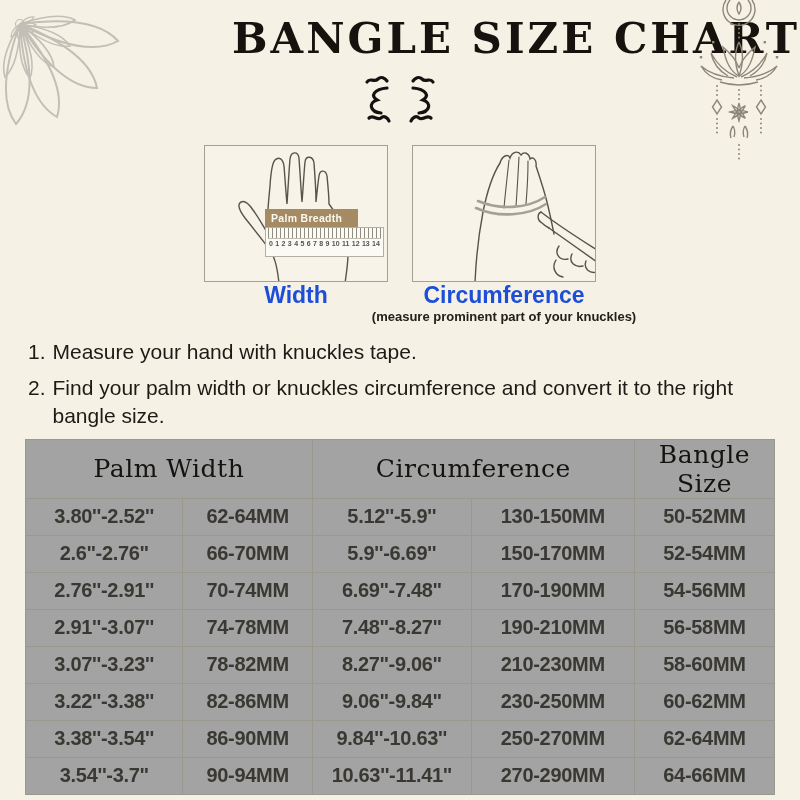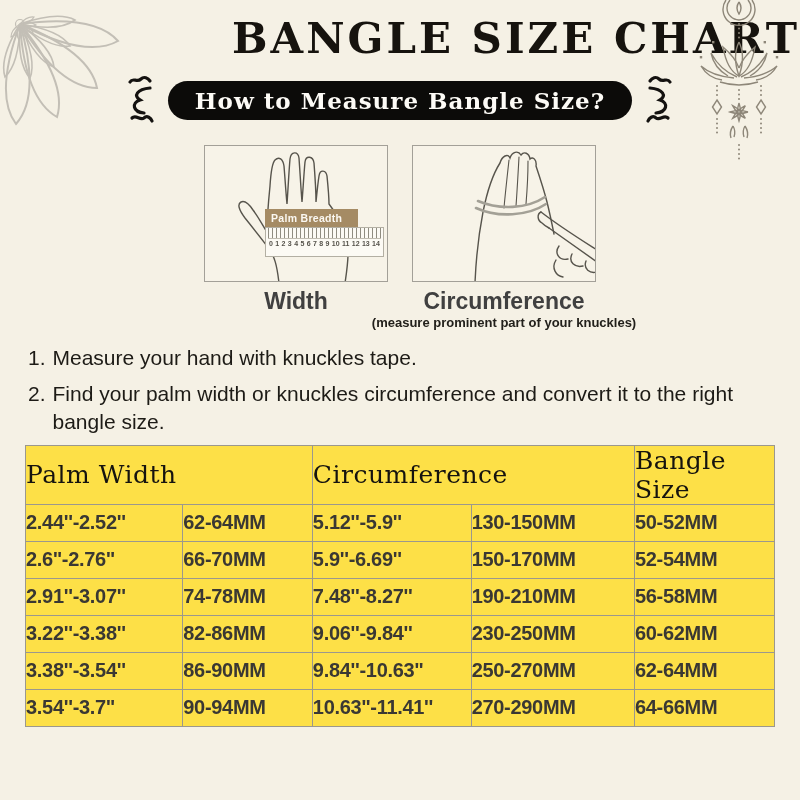--- a/index.html
+++ b/index.html
@@ -29,21 +29,21 @@
   }
   .squiggle { display:block; }
 
   
   .diagrams { margin-top:19px; display:flex; justify-content:center; gap:56px; }
   .diagram-col { display:flex; flex-direction:column; align-items:center; width:152px; }
   .diagram-box {
     position:relative; width:184px; height:137px;
     border:1px solid #a3a098; background:#f7f3e8; overflow:hidden;
   }
-  .caption { margin-top:6px; font-weight:700; font-size:23px; color:#404040; line-height:1.2; white-space:nowrap; }
+  .caption { font-weight:700; font-size:23px; color:#1d4ed8; line-height:1.2; white-space:nowrap; }
   .caption-note { font-weight:700; font-size:13px; color:#22201b; white-space:nowrap; line-height:1.15; }
 
   
   .ruler-label {
     position:absolute; left:60px; top:63px; width:93px; height:18px;
     background:#a58b64; color:#fbf8f2;
     font-weight:700; font-size:10.5px; letter-spacing:.3px;
     display:flex; align-items:center; padding-left:6px;
   }
   .ruler {
@@ -59,21 +59,21 @@
     font-weight:700; font-size:7px; color:#55524a;
   }
 
   
   .instructions { margin:13px 0 0 28px; }
   .instruction { display:flex; gap:7px; font-size:21px; color:#1d1b16; line-height:1.32; margin-bottom:9px; }
   .instruction .txt { max-width:686px; }
 
   
   table.size-table { width:750px; margin:4px auto 0; border-collapse:collapse; table-layout:fixed; }
-  .size-table th, .size-table td { border:1px solid #9b988d; text-align:left; vertical-align:middle; background:#fde047; }
+  .size-table th, .size-table td { border:1px solid #9b988d; text-align:center; vertical-align:middle; background:#a3a3a3; }
   .size-table th {
     height:47px; font-family:"DejaVu Serif","Liberation Serif",serif;
     font-weight:500; font-size:25px; letter-spacing:.5px; color:#15130f;
   }
   .size-table td {
     height:37px; font-weight:700; font-size:20px; letter-spacing:-0.3px; color:#3a3833;
   }
   .col-a{width:21%}.col-b{width:17.3%}.col-c{width:21.2%}.col-d{width:21.8%}.col-e{width:18.7%}
 </style>
 </head>
@@ -155,21 +155,20 @@
   </svg>
 
   <h1 class="title">BANGLE SIZE CHART</h1>
 
   <div class="banner-row">
     <svg class="squiggle" width="34" height="52" viewBox="0 0 34 52" fill="none" stroke="#141210" stroke-width="3.2" stroke-linecap="round">
       <path d="M6,8 C9,3 13,9 17,5 C20,2 24,4 26,7"></path>
       <path d="M26,14 C13,15 9,22 16,26 C7,29 9,38 20,39"></path>
       <path d="M8,44 C12,40 16,47 20,44 C23,41 27,44 28,47"></path>
     </svg>
-    <div class="banner">How to Measure Bangle Size?</div>
     <svg class="squiggle" width="34" height="52" viewBox="0 0 34 52" fill="none" stroke="#141210" stroke-width="3.2" stroke-linecap="round" style="transform:scaleX(-1)">
       <path d="M6,8 C9,3 13,9 17,5 C20,2 24,4 26,7"></path>
       <path d="M26,14 C13,15 9,22 16,26 C7,29 9,38 20,39"></path>
       <path d="M8,44 C12,40 16,47 20,44 C23,41 27,44 28,47"></path>
     </svg>
   </div>
 
   <div class="diagrams">
 
     <div class="diagram-col">
@@ -247,41 +246,55 @@
     </colgroup>
     <thead>
       <tr>
         <th colspan="2">Palm Width</th>
         <th colspan="2">Circumference</th>
         <th>Bangle Size</th>
       </tr>
     </thead>
     <tbody>
       <tr>
-        <td>2.44''-2.52''</td>
+        <td>3.80''-2.52''</td>
         <td>62-64MM</td>
         <td>5.12''-5.9''</td>
         <td>130-150MM</td>
         <td>50-52MM</td>
       </tr>
       <tr>
         <td>2.6''-2.76''</td>
         <td>66-70MM</td>
         <td>5.9''-6.69''</td>
         <td>150-170MM</td>
         <td>52-54MM</td>
       </tr>
       <tr>
+        <td>2.76''-2.91''</td>
+        <td>70-74MM</td>
+        <td>6.69''-7.48''</td>
+        <td>170-190MM</td>
+        <td>54-56MM</td>
+      </tr>
+      <tr>
         <td>2.91''-3.07''</td>
         <td>74-78MM</td>
         <td>7.48''-8.27''</td>
         <td>190-210MM</td>
         <td>56-58MM</td>
       </tr>
       <tr>
+        <td>3.07''-3.23''</td>
+        <td>78-82MM</td>
+        <td>8.27''-9.06''</td>
+        <td>210-230MM</td>
+        <td>58-60MM</td>
+      </tr>
+      <tr>
         <td>3.22''-3.38''</td>
         <td>82-86MM</td>
         <td>9.06''-9.84''</td>
         <td>230-250MM</td>
         <td>60-62MM</td>
       </tr>
       <tr>
         <td>3.38''-3.54''</td>
         <td>86-90MM</td>
         <td>9.84''-10.63''</td>

